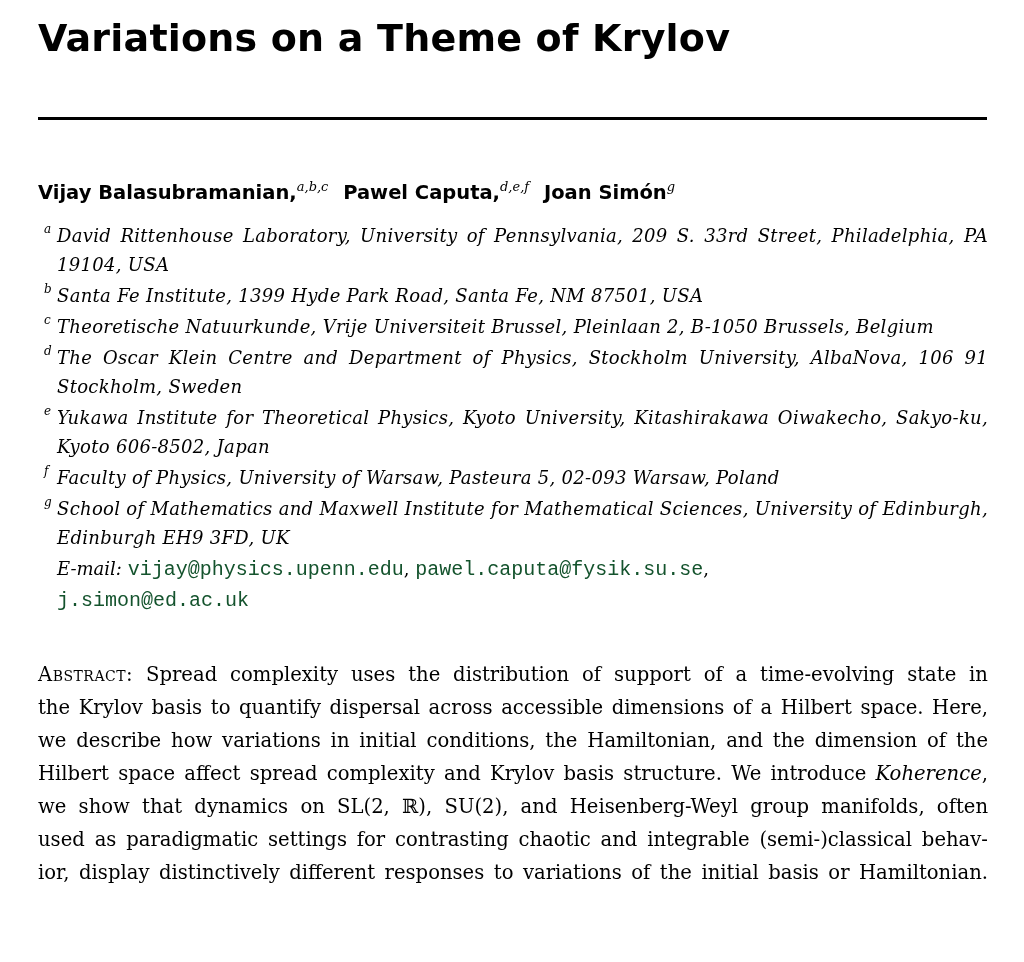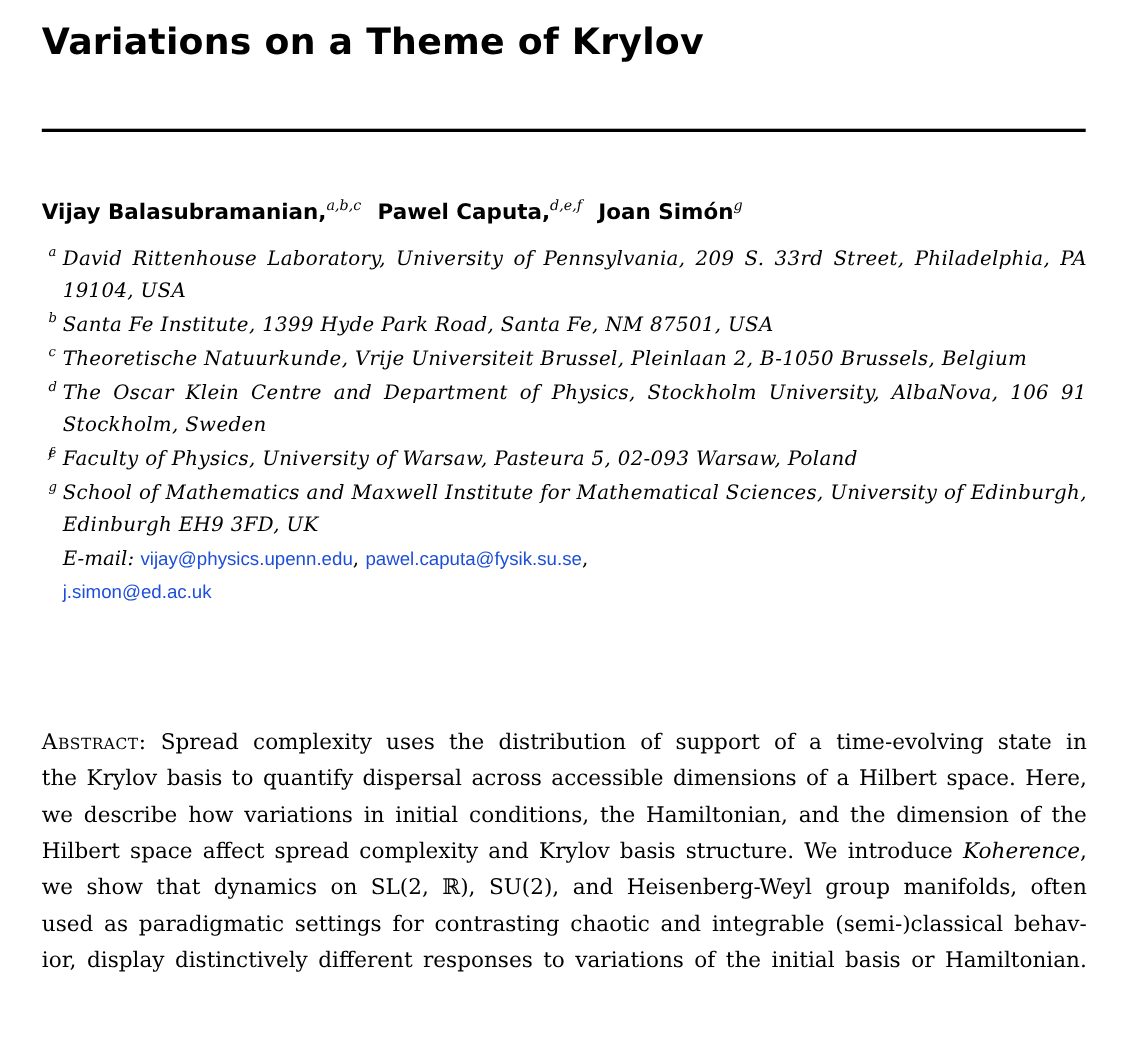--- a/index.html
+++ b/index.html
@@ -13,21 +13,21 @@
     position: relative;
     overflow: hidden;
     color: #000;
   }
   .title {
     position: absolute;
     left: 38px;
     top: 14px;
     font-family: "DejaVu Sans", sans-serif;
     font-weight: bold;
-    font-size: 33px;
+    font-size: 38px;
     letter-spacing: 0.2px;
     line-height: 48px;
     white-space: nowrap;
   }
   .rule {
     position: absolute;
     left: 38px;
     top: 117px;
     width: 949px;
     height: 3px;
@@ -78,24 +78,24 @@
     font-size: 12px;
   }
   .email {
     position: relative;
     padding-left: 13px;
     margin-top: 2px;
     line-height: 30px;
   }
   .email .label { font-style: italic; }
   .email a {
-    font-family: Liberation Sans, sans-serif;
+    font-family: Liberation Mono, monospace;
     font-style: normal;
-    font-size: 17px;
-    color: #1d4ed8;
+    font-size: 20px;
+    color: #14532d;
     text-decoration: none;
   }
   .email .sep { font-style: normal; }
   .abstract {
     position: absolute;
     left: 38px;
     top: 658px;
     width: 950px;
     font-family: "DejaVu Serif", serif;
     font-size: 19.6px;
@@ -136,21 +136,21 @@
   <div class="affil">
     <span class="mark">b</span><span>Santa Fe Institute, 1399 Hyde Park Road, Santa Fe, NM 87501, USA</span>
   </div>
   <div class="affil">
     <span class="mark">c</span><span>Theoretische Natuurkunde, Vrije Universiteit Brussel, Pleinlaan 2, B-1050 Brussels, Belgium</span>
   </div>
   <div class="affil">
     <span class="mark">d</span><span>The Oscar Klein Centre and Department of Physics, Stockholm University, AlbaNova, 106 91 Stockholm, Sweden</span>
   </div>
   <div class="affil">
-    <span class="mark">e</span>
+    <span class="mark">e</span><span>Yukawa Institute for Theoretical Physics, Kyoto University, Kitashirakawa Oiwakecho, Sakyo-ku, Kyoto 606-8502, Japan</span>
   </div>
   <div class="affil">
     <span class="mark">f</span><span>Faculty of Physics, University of Warsaw, Pasteura 5, 02-093 Warsaw, Poland</span>
   </div>
   <div class="affil">
     <span class="mark">g</span><span>School of Mathematics and Maxwell Institute for Mathematical Sciences, University of Edinburgh, Edinburgh EH9 3FD, UK</span>
   </div>
 
   <div class="email">
     <span class="label">E-mail:</span>

